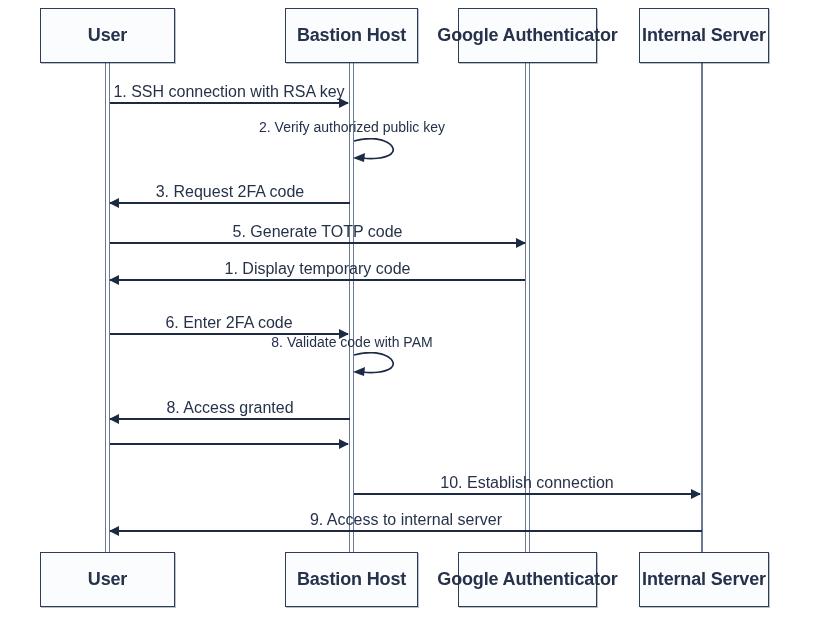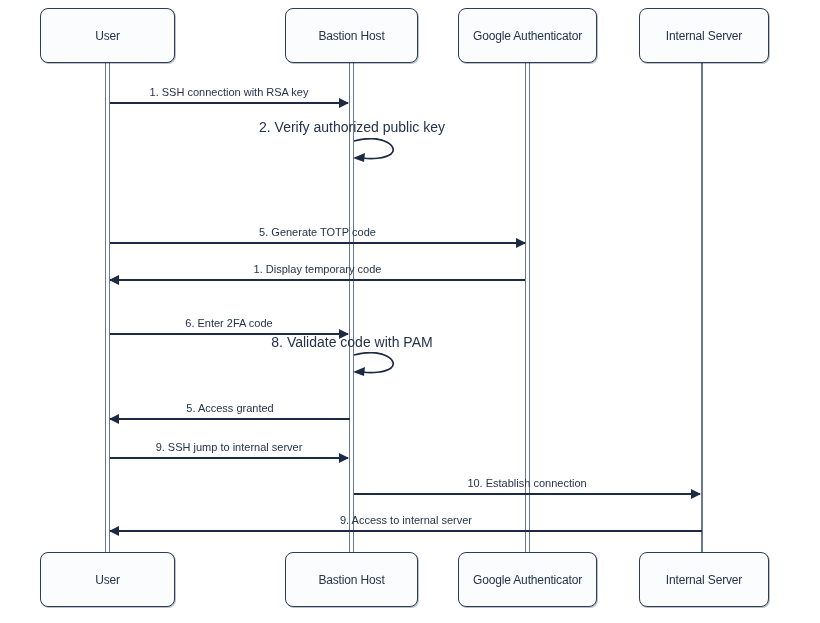--- a/index.html
+++ b/index.html
@@ -13,43 +13,43 @@
   html,body{margin:0;padding:0;background:var(--background);}
   .diagram{
     position:relative;width:820px;height:623px;background:var(--background);
     font-family:"Liberation Sans",sans-serif;overflow:hidden;
   }
   
   .actor{
     position:absolute;height:55px;box-sizing:border-box;
     background:var(--actor-fill);
     border:1.5px solid var(--actor-border);
-    border-radius:8px;
+    border-radius:0;
     box-shadow:1px 1px 0 rgba(30,42,68,.30);
     display:flex;align-items:center;justify-content:center;
-    font-size:12px;letter-spacing:-0.15px;color:var(--text);
-    white-space:nowrap;z-index:3;
+    font-size:18px;letter-spacing:-0.15px;color:var(--text);
+    white-space:nowrap;z-index:3;font-weight:bold;
   }
   
   .lifeline-bar{
     position:absolute;top:63px;height:489px;width:5px;box-sizing:border-box;
     background:#ffffff;
     border-left:1.4px solid var(--lifeline);
     border-right:1.4px solid var(--lifeline);
     z-index:2;
   }
   .lifeline-single{
     position:absolute;top:63px;height:489px;width:2px;
     background:var(--lifeline);z-index:1;
   }
   
   .msg{position:absolute;z-index:2;}
   .msg-label{
     display:block;text-align:center;
-    font-size:11px;line-height:14px;color:var(--text);
+    font-size:16px;line-height:14px;color:var(--text);
   }
   .msg-line{
     position:relative;margin-top:3px;height:2px;
     background:var(--message-line);
   }
   .ah{position:absolute;width:0;height:0;top:-4px;}
   .ah.r{right:-1px;border-top:5px solid transparent;border-bottom:5px solid transparent;border-left:10px solid var(--message-line);}
   .ah.l{left:-1px;border-top:5px solid transparent;border-bottom:5px solid transparent;border-right:10px solid var(--message-line);}
   
   .self-label{position:absolute;width:320px;text-align:center;font-size:14px;line-height:14px;color:var(--text);z-index:2;}
@@ -84,20 +84,26 @@
         <i class="ah r"></i>
       </div>
   </div>
 
   <span class="self-label" style="left:192px;top:120px">2. Verify authorized public key</span>
   <svg class="self-loop" style="left:353px;top:138px" width="46" height="24" viewBox="0 0 46 24">
     <path d="M1,3 C32,-5 46,10 38,16 C32,20.5 18,21.5 10,20" fill="none" stroke="var(--message-line)" stroke-width="1.7"></path>
     <polygon points="0,20 12,15 11,24" fill="var(--message-line)"></polygon>
   </svg>
 
+  <div class="msg" style="left:110px;top:185px;width:240px">
+    <span class="msg-label">3. Request 2FA code</span>
+    <div class="msg-line">
+        <i class="ah l"></i>
+      </div>
+  </div>
 
   <div class="msg" style="left:110px;top:225px;width:415px">
     <span class="msg-label">5. Generate TOTP code</span>
     <div class="msg-line">
         <i class="ah r"></i>
       </div>
   </div>
 
   <div class="msg" style="left:110px;top:262px;width:415px">
     <span class="msg-label">1. Display temporary code</span>
@@ -113,28 +119,27 @@
       </div>
   </div>
 
   <span class="self-label" style="left:192px;top:335px">8. Validate code with PAM</span>
   <svg class="self-loop" style="left:353px;top:352px" width="46" height="24" viewBox="0 0 46 24">
     <path d="M1,3 C32,-5 46,10 38,16 C32,20.5 18,21.5 10,20" fill="none" stroke="var(--message-line)" stroke-width="1.7"></path>
     <polygon points="0,20 12,15 11,24" fill="var(--message-line)"></polygon>
   </svg>
 
   <div class="msg" style="left:110px;top:401px;width:240px">
-    <span class="msg-label">5. Access granted</span>
+    <span class="msg-label">8. Access granted</span>
     <div class="msg-line">
         <i class="ah l"></i>
       </div>
   </div>
 
   <div class="msg" style="left:110px;top:440px;width:238px">
-    <span class="msg-label">9. SSH jump to internal server</span>
     <div class="msg-line">
         <i class="ah r"></i>
       </div>
   </div>
 
   <div class="msg" style="left:354px;top:476px;width:346px">
     <span class="msg-label">10. Establish connection</span>
     <div class="msg-line">
         <i class="ah r"></i>
       </div>

